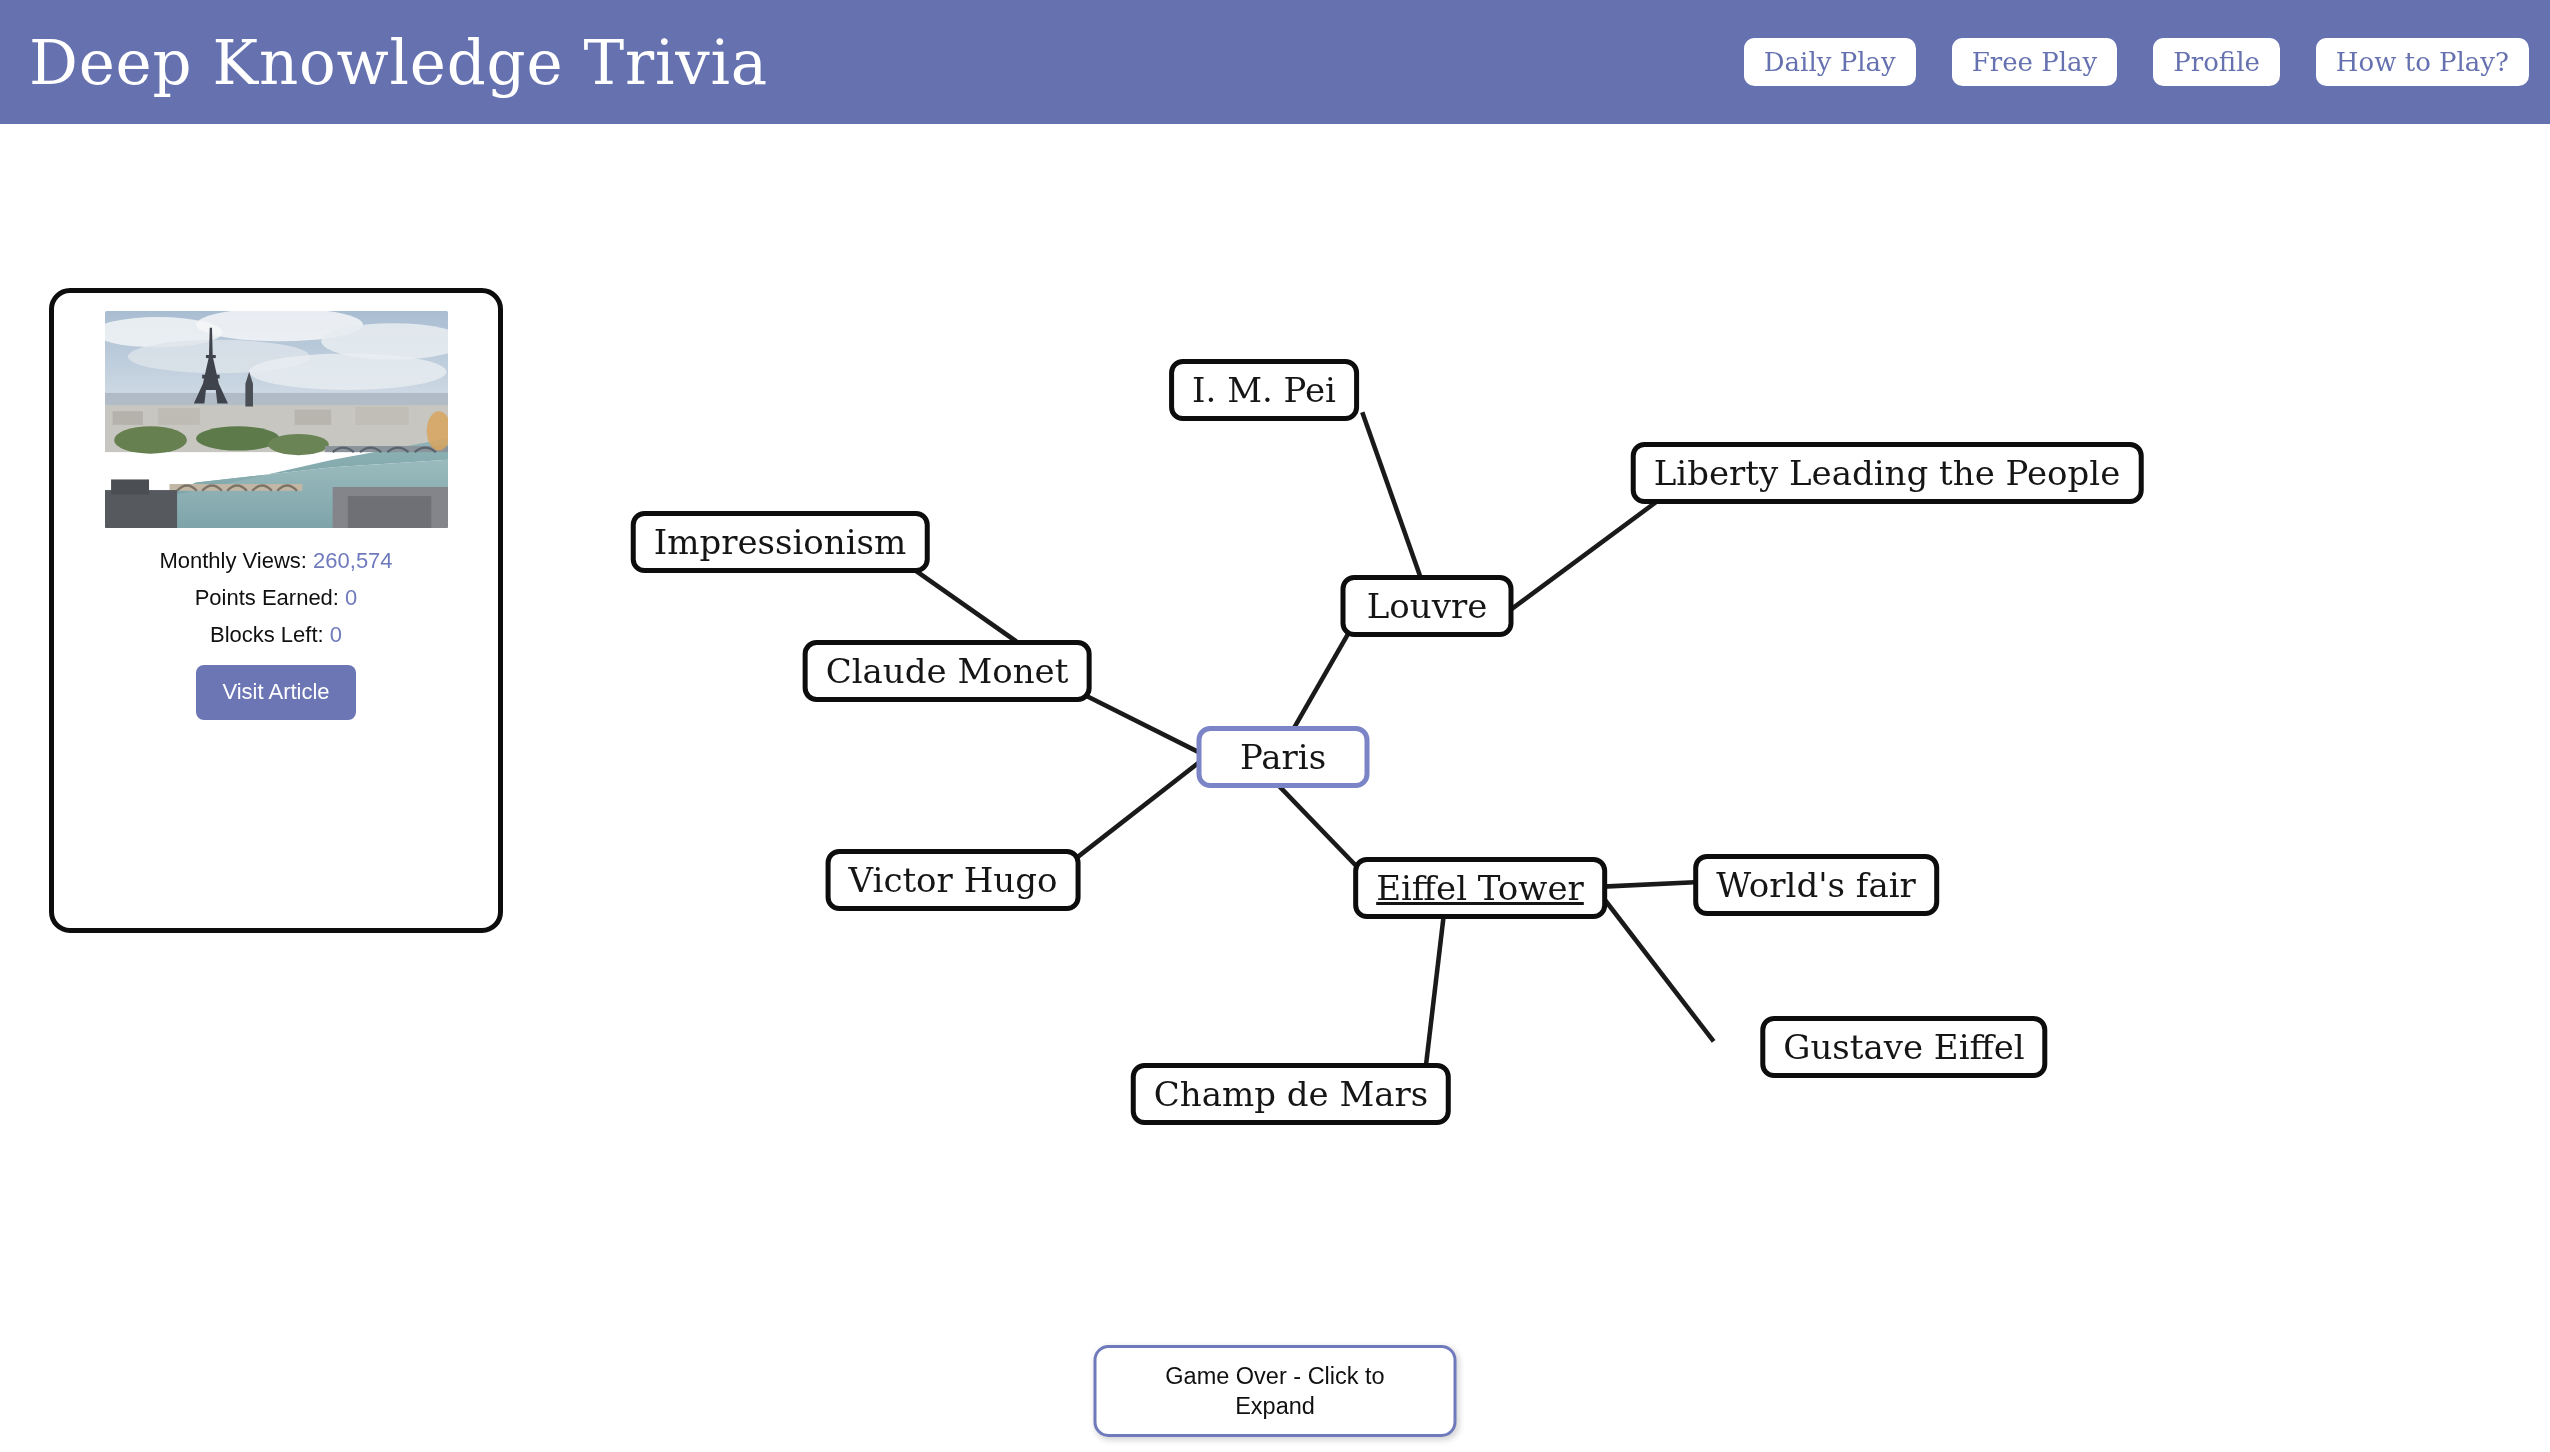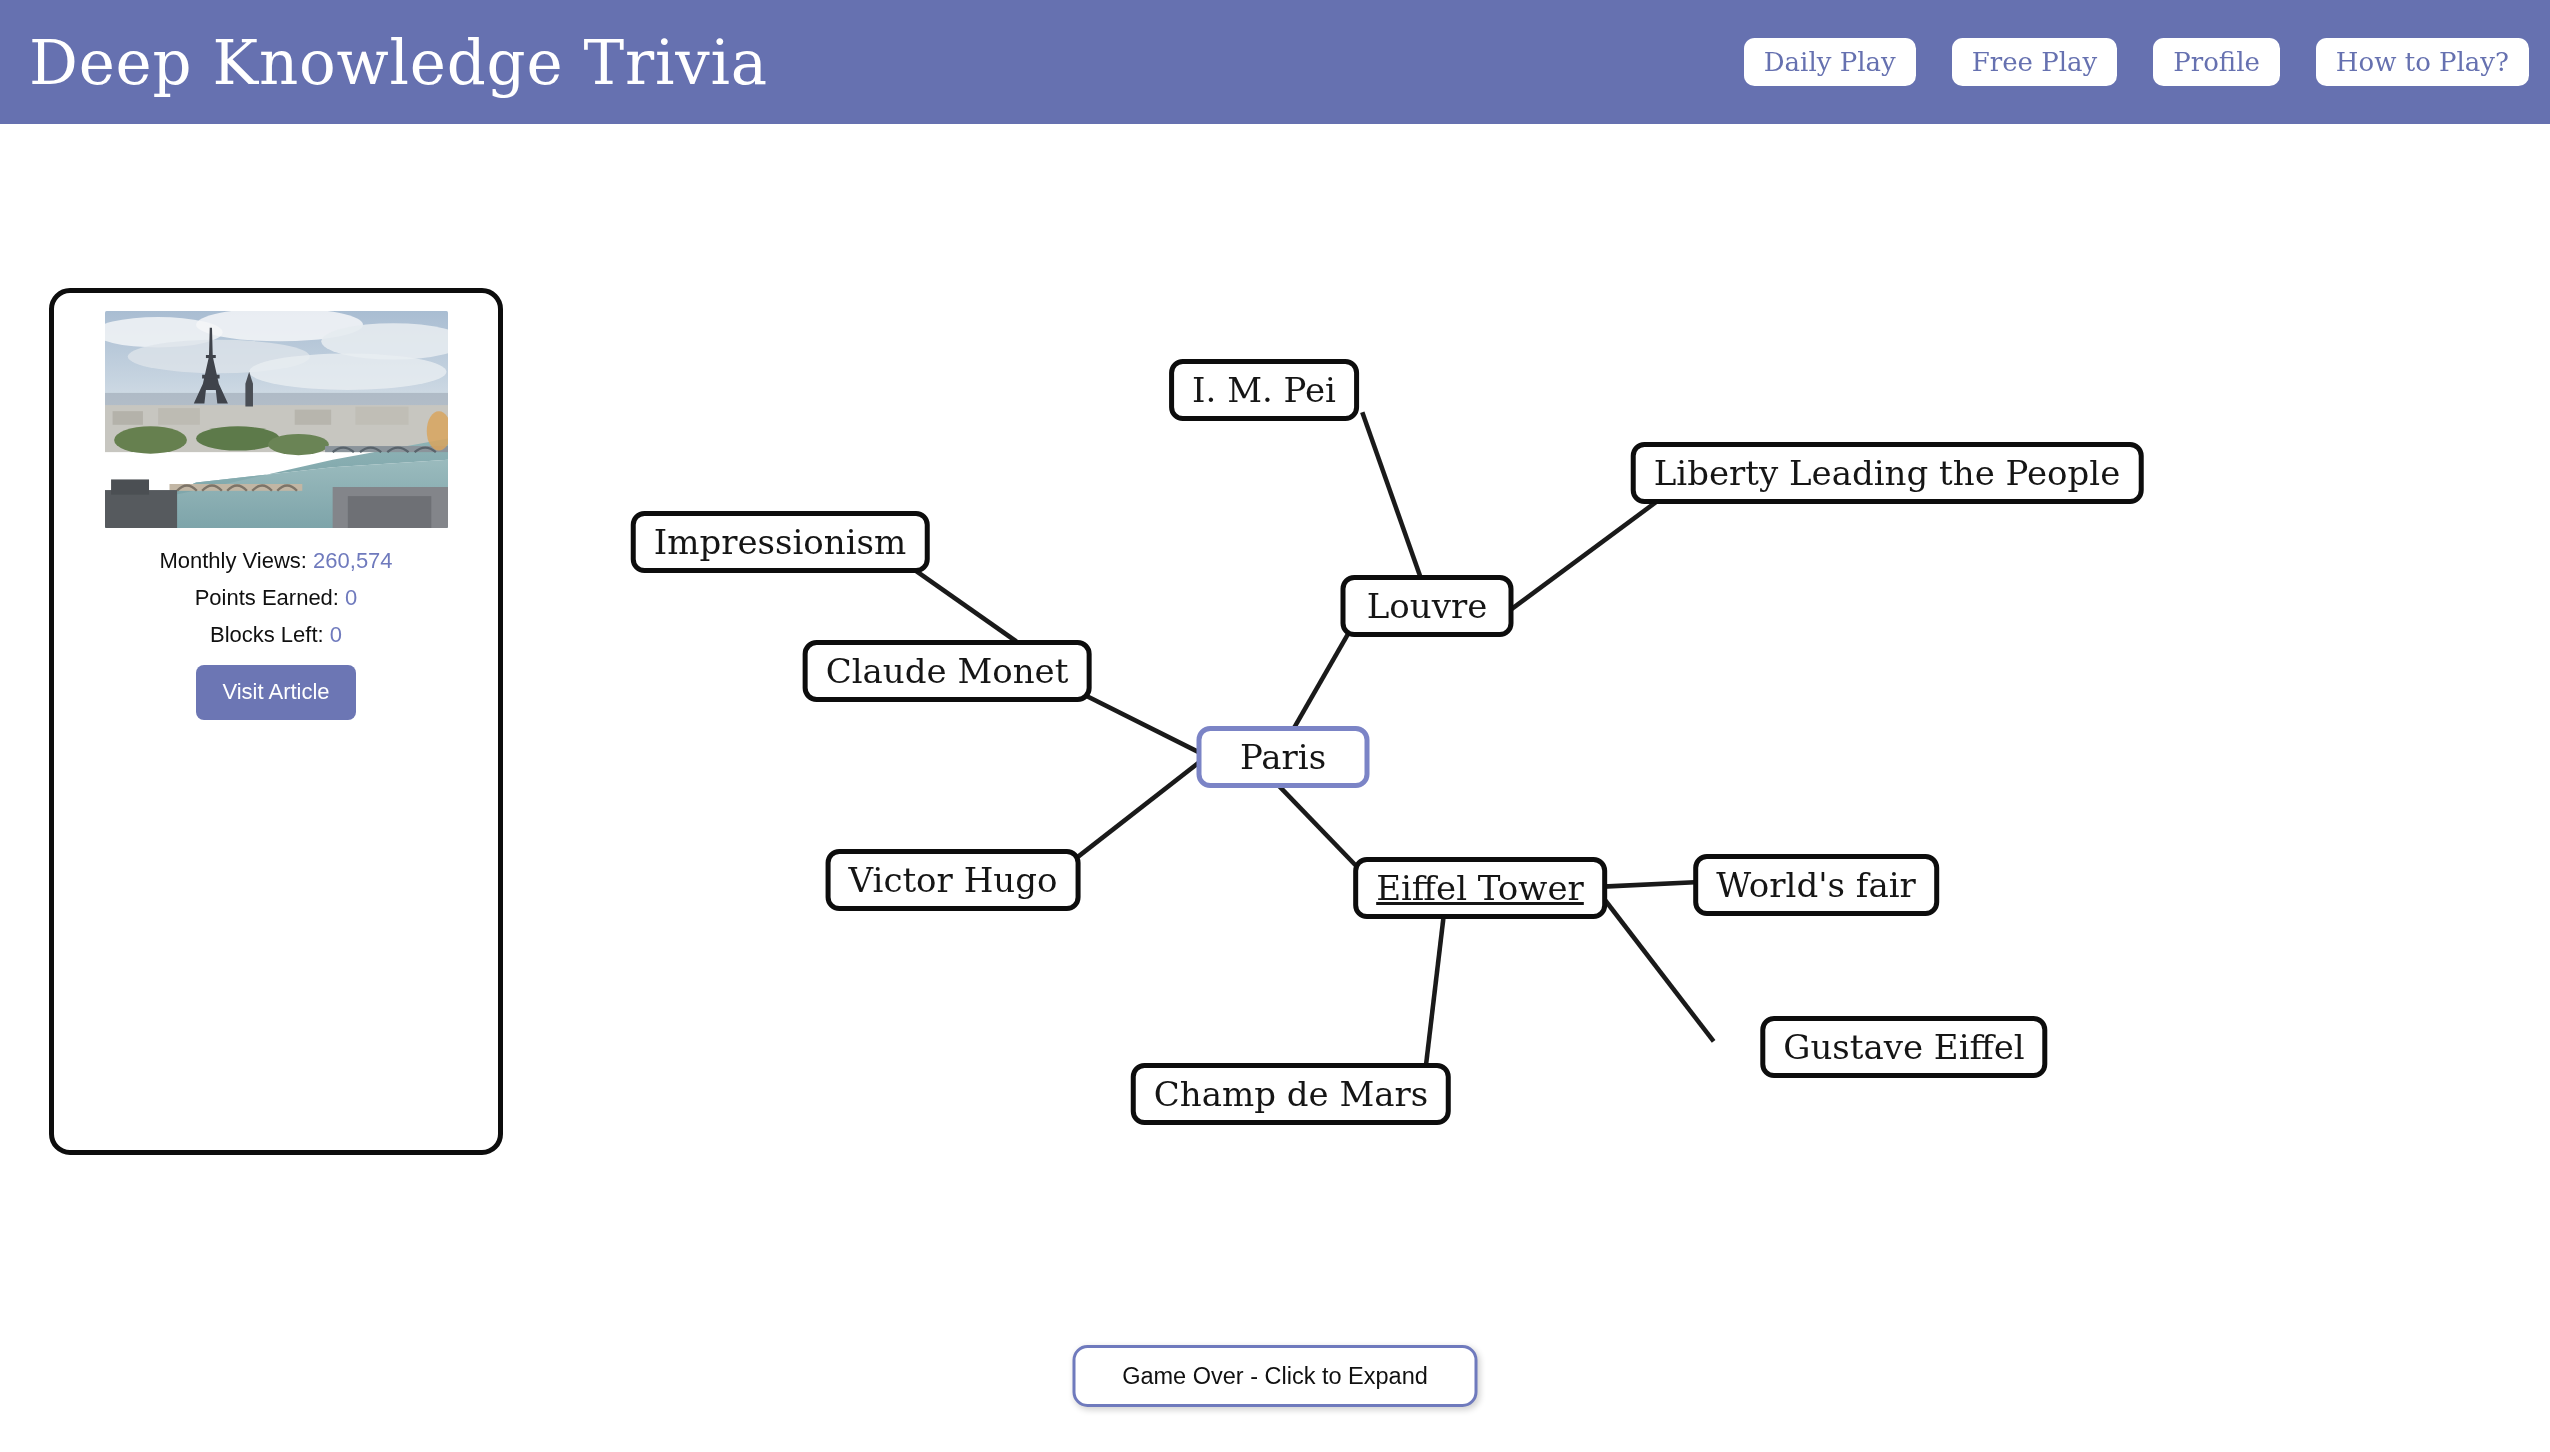--- a/index.html
+++ b/index.html
@@ -11,21 +11,21 @@
           background:var(--header-bg);display:flex;align-items:center;
           justify-content:space-between;box-sizing:border-box;padding:0 21px 0 29px;}
   .app-title{font-family:"DejaVu Serif",serif;font-size:61px;color:#ffffff;
              letter-spacing:0.8px;white-space:nowrap;line-height:1;}
   .nav{display:flex;gap:36px;align-items:center;}
   .nav-btn{background:#ffffff;color:var(--nav-text);border:none;border-radius:10.6px;
            font-family:"DejaVu Serif",serif;font-size:26px;padding:10px 20px;
            cursor:pointer;white-space:nowrap;line-height:1.1;}
 
   
-  .card{position:absolute;left:49px;top:288px;width:454px;height:867px;
+  .card{position:absolute;left:49px;top:288px;width:454px;height:645px;
         box-sizing:border-box;background:#ffffff;border:5.3px solid #0d0d0d;
         border-radius:21px;text-align:center;}
   .card-photo{display:block;margin:18px auto 0 auto;width:343px;height:217px;
               border-radius:1.5px;}
   .stats{margin-top:13.7px;font-size:22px;color:#101010;}
   .stat-line{line-height:37px;white-space:nowrap;}
   .stat-value{color:var(--value-text);}
   .visit-btn{margin-top:12px;background:var(--visit-bg);color:#ffffff;border:none;
              border-radius:8px;font-family:"Liberation Sans",sans-serif;
              font-size:22px;padding:16.7px 26px;cursor:pointer;line-height:1;}
@@ -35,21 +35,21 @@
   .node{position:absolute;transform:translate(-50%,-50%);box-sizing:border-box;
         background:#ffffff;border:5.3px solid #0d0d0d;border-radius:13.7px;
         font-family:"DejaVu Serif",serif;font-size:34px;color:#151515;
         padding:6.8px 18px;min-width:173px;height:62px;display:flex;
         align-items:center;justify-content:center;white-space:nowrap;
         cursor:pointer;}
   .node.center{border-color:var(--paris-border);}
 
   
   .game-over-btn{position:absolute;left:50%;top:1345px;transform:translateX(-50%);
-                 width:405px;box-sizing:border-box;background:#ffffff;
+                 width:363px;box-sizing:border-box;background:#ffffff;
                  border:3.8px solid var(--game-over-border);border-radius:15px;
                  font-family:"Liberation Sans",sans-serif;font-size:23.5px;color:#101010;
                  padding:13px 30px;text-align:center;line-height:1.28;
                  box-shadow:2.3px 2.3px 6px rgba(0,0,0,0.18);cursor:pointer;}
 </style>
 </head>
 <body>
 
 <div class="canvas">
 

